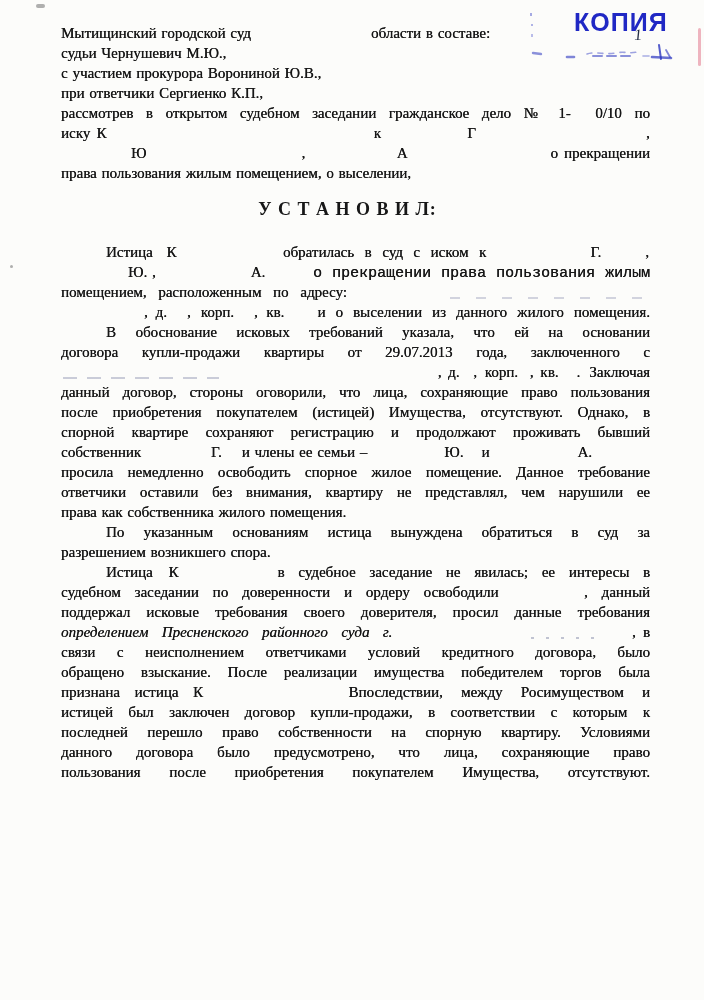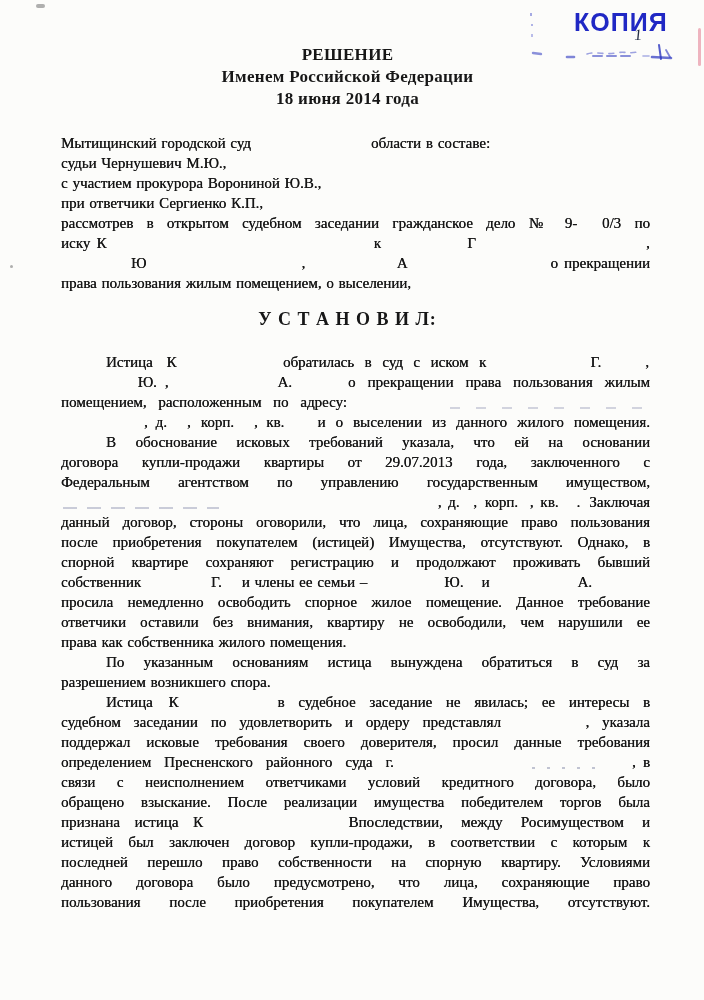--- a/index.html
+++ b/index.html
@@ -114,35 +114,30 @@
       <path d="M62 15 L100 15" stroke-width="2" opacity=".55" stroke-dasharray="9 5"></path>
       <path d="M112 15 L118 15" stroke-width="1.6" opacity=".4"></path>
       <path d="M128 4 L130 18" stroke-width="2" opacity=".8"></path>
       <path d="M121 16 L140 17" stroke-width="2.6" opacity=".7"></path>
       <path d="M135 9 L139 16" stroke-width="1.8" opacity=".6"></path>
     </g>
   </svg>
 
   <div class="doc">
 
-    <div class="title-block">
-      <div>РЕШЕНИЕ</div>
-      <div>Именем Российской Федерации</div>
-      <div>18 июня 2014 года</div>
-    </div>
 
     <div class="body-block" id="intro-lines">
         <div class="ln left"><span class="tx">Мытищинский городской суд</span><span class="gap" style="width: 120px;"></span><span class="tx">области в составе:</span></div>
         <div class="ln left"><span class="tx">судьи Чернушевич М.Ю.,</span></div>
         <div class="ln left"><span class="tx">с участием прокурора Ворониной Ю.В.,</span></div>
         <div class="ln left"><span class="tx">при ответчики Сергиенко К.П.,</span></div>
         <div class="ln flex">
-          <span class="tx" style="flex: 434 0 auto;">рассмотрев в открытом судебном заседании гражданское дело № 9-</span>
+          <span class="tx" style="flex: 434 0 auto;">рассмотрев в открытом судебном заседании гражданское дело № 1-</span>
           <span class="gap" style="width: 21px; flex-grow: 21; flex-basis: 21px;"></span>
-          <span class="tx" style="flex: 49 0 auto;">0/3 по</span>
+          <span class="tx" style="flex: 49 0 auto;">0/10 по</span>
         </div>
         <div class="ln flex">
           <span class="tx" style="flex: 42 0 auto;">иску К</span>
           <span class="gap" style="width: 258px; flex-grow: 258; flex-basis: 258px;"></span>
           <span class="tx" style="flex: 7 0 auto;">к</span>
           <span class="gap" style="width: 83px; flex-grow: 83; flex-basis: 83px;"></span>
           <span class="tx" style="flex: 7 0 auto;">Г</span>
           <span class="gap" style="width: 164px; flex-grow: 164; flex-basis: 164px;"></span>
           <span class="tx" style="flex: 7 0 auto;">,</span>
         </div>
@@ -170,71 +165,70 @@
           <span class="tx" style="flex: 14 0 auto;">Г.</span>
           <span class="gap" style="width: 36px; flex-grow: 36; flex-basis: 36px;"></span>
           <span class="tx" style="flex: 7 0 auto;">,</span>
         </div>
         <div class="ln flex">
           <span class="gap" style="width: 69px; flex-grow: 69; flex-basis: 69px;"></span>
           <span class="tx" style="flex: 28 0 auto;">Ю. ,</span>
           <span class="gap" style="width: 98px; flex-grow: 98; flex-basis: 98px;"></span>
           <span class="tx" style="flex: 14 0 auto;">А.</span>
           <span class="gap" style="width: 49px; flex-grow: 49; flex-basis: 49px;"></span>
-          <span class="tx" style="flex: 259 0 auto;">о прекращении права пользования жилым</span>
+          <span class="tx" style="flex: 259 0 auto; font-family: Liberation Mono, monospace;">о прекращении права пользования жилым</span>
         </div>
         <div class="ln flex">
           <span class="tx" style="flex: 252 0 auto;">помещением, расположенным по адресу:</span>
           <span class="gap tr1" style="width: 280px; flex-grow: 280; flex-basis: 280px;"></span>
         </div>
         <div class="ln flex">
           <span class="gap" style="width: 75px; flex-grow: 75; flex-basis: 75px;"></span>
           <span class="tx" style="flex: 28 0 auto;">, д.</span>
           <span class="gap" style="width: 18px; flex-grow: 18; flex-basis: 18px;"></span>
           <span class="tx" style="flex: 49 0 auto;">, корп.</span>
           <span class="gap" style="width: 18px; flex-grow: 18; flex-basis: 18px;"></span>
           <span class="tx" style="flex: 35 0 auto;">, кв.</span>
           <span class="gap" style="width: 30px; flex-grow: 30; flex-basis: 30px;"></span>
           <span class="tx" style="flex: 294 0 auto;">и о выселении из данного жилого помещения.</span>
         </div>
         <div class="ln just ind"><span class="tx">В обоснование исковых требований указала, что ей на основании</span></div>
         <div class="ln just"><span class="tx">договора купли-продажи квартиры от 29.07.2013 года, заключенного с</span></div>
-        <div class="ln just"><span class="tx">Федеральным агентством по управлению государственным имуществом,</span></div>
         <div class="ln flex">
           <span class="gap tr2" style="width: 355px; flex-grow: 355; flex-basis: 355px;"></span>
           <span class="tx" style="flex: 28 0 auto;">, д.</span>
           <span class="gap" style="width: 13px; flex-grow: 13; flex-basis: 13px;"></span>
           <span class="tx" style="flex: 49 0 auto;">, корп.</span>
           <span class="gap" style="width: 11px; flex-grow: 11; flex-basis: 11px;"></span>
           <span class="tx" style="flex: 35 0 auto;">, кв.</span>
           <span class="gap" style="width: 17px; flex-grow: 17; flex-basis: 17px;"></span>
           <span class="tx" style="flex: 70 0 auto;">. Заключая</span>
         </div>
         <div class="ln just"><span class="tx">данный договор, стороны оговорили, что лица, сохраняющие право пользования</span></div>
         <div class="ln just"><span class="tx">после приобретения покупателем (истицей) Имущества, отсутствуют. Однако, в</span></div>
         <div class="ln just"><span class="tx">спорной квартире сохраняют регистрацию и продолжают проживать бывший</span></div>
         <div class="ln left"><span class="tx">собственник</span><span class="gap" style="width: 70px;"></span><span class="tx">Г.</span><span class="gap" style="width: 20px;"></span><span class="tx">и члены ее семьи –</span><span class="gap" style="width: 77px;"></span><span class="tx">Ю.</span><span class="gap" style="width: 18px;"></span><span class="tx">и</span><span class="gap" style="width: 88px;"></span><span class="tx">А.</span></div>
         <div class="ln just"><span class="tx">просила немедленно освободить спорное жилое помещение. Данное требование</span></div>
-        <div class="ln just"><span class="tx">ответчики оставили без внимания, квартиру не освободили, чем нарушили ее</span></div>
+        <div class="ln just"><span class="tx">ответчики оставили без внимания, квартиру не представлял, чем нарушили ее</span></div>
         <div class="ln left"><span class="tx">права как собственника жилого помещения.</span></div>
         <div class="ln just ind"><span class="tx">По указанным основаниям истица вынуждена обратиться в суд за</span></div>
         <div class="ln left"><span class="tx">разрешением возникшего спора.</span></div>
         <div class="ln flex ind">
           <span class="tx" style="flex: 56 0 auto;">Истица К</span>
           <span class="gap" style="width: 83px; flex-grow: 83; flex-basis: 83px;"></span>
           <span class="tx" style="flex: 322 0 auto;">в судебное заседание не явилась; ее интересы в</span>
         </div>
         <div class="ln flex">
-          <span class="tx" style="flex: 385 0 auto;">судебном заседании по удовлетворить и ордеру представлял</span>
+          <span class="tx" style="flex: 385 0 auto;">судебном заседании по доверенности и ордеру освободили</span>
           <span class="gap" style="width: 75px; flex-grow: 75; flex-basis: 75px;"></span>
-          <span class="tx" style="flex: 63 0 auto;">, указала</span>
+          <span class="tx" style="flex: 63 0 auto;">, данный</span>
         </div>
         <div class="ln just"><span class="tx">поддержал исковые требования своего доверителя, просил данные требования</span></div>
         <div class="ln flex">
-          <span class="tx" style="flex: 301 0 auto;">определением Пресненского районного суда г.</span>
+          <span class="tx" style="flex: 301 0 auto; font-style: italic;">определением Пресненского районного суда г.</span>
           <span class="gap tr3" style="width: 215px; flex-grow: 215; flex-basis: 215px;"></span>
           <span class="tx" style="flex: 21 0 auto;">, в</span>
         </div>
         <div class="ln just"><span class="tx">связи с неисполнением ответчиками условий кредитного договора, было</span></div>
         <div class="ln just"><span class="tx">обращено взыскание. После реализации имущества победителем торгов была</span></div>
         <div class="ln flex">
           <span class="tx" style="flex: 119 0 auto;">признана истица К</span>
           <span class="gap" style="width: 125px; flex-grow: 125; flex-basis: 125px;"></span>
           <span class="tx" style="flex: 245 0 auto;">Впоследствии, между Росимуществом и</span>
         </div>

